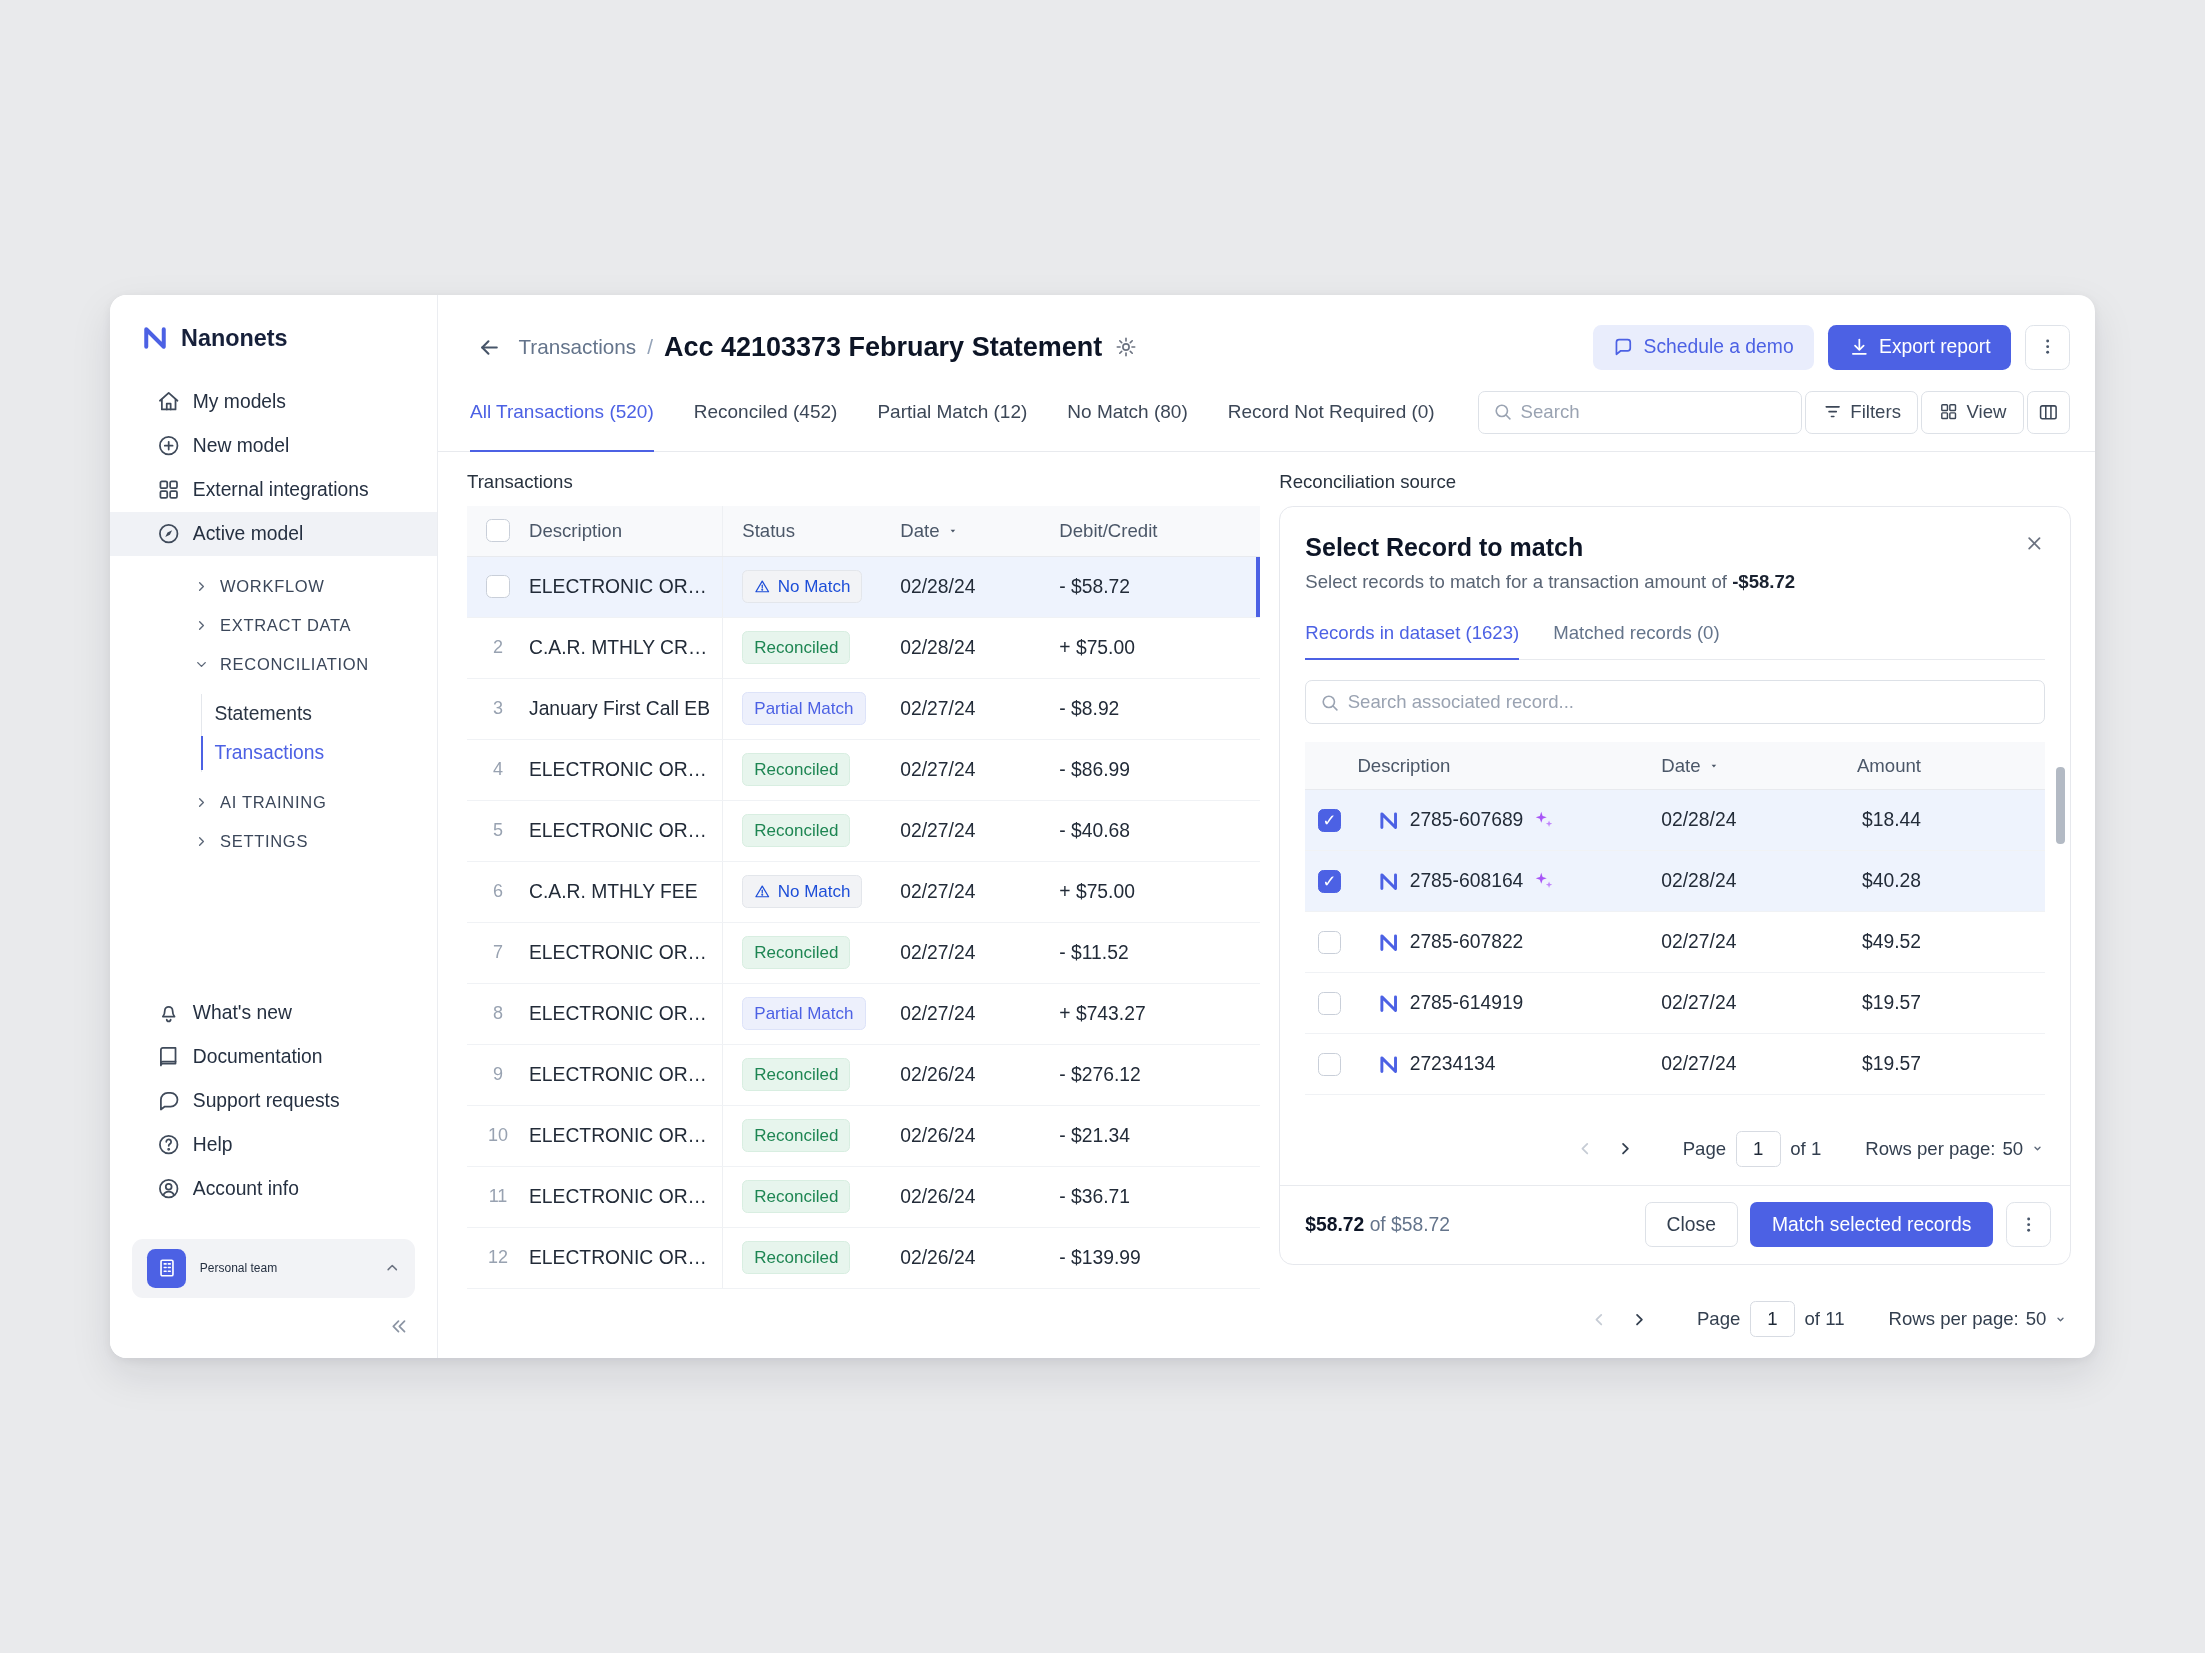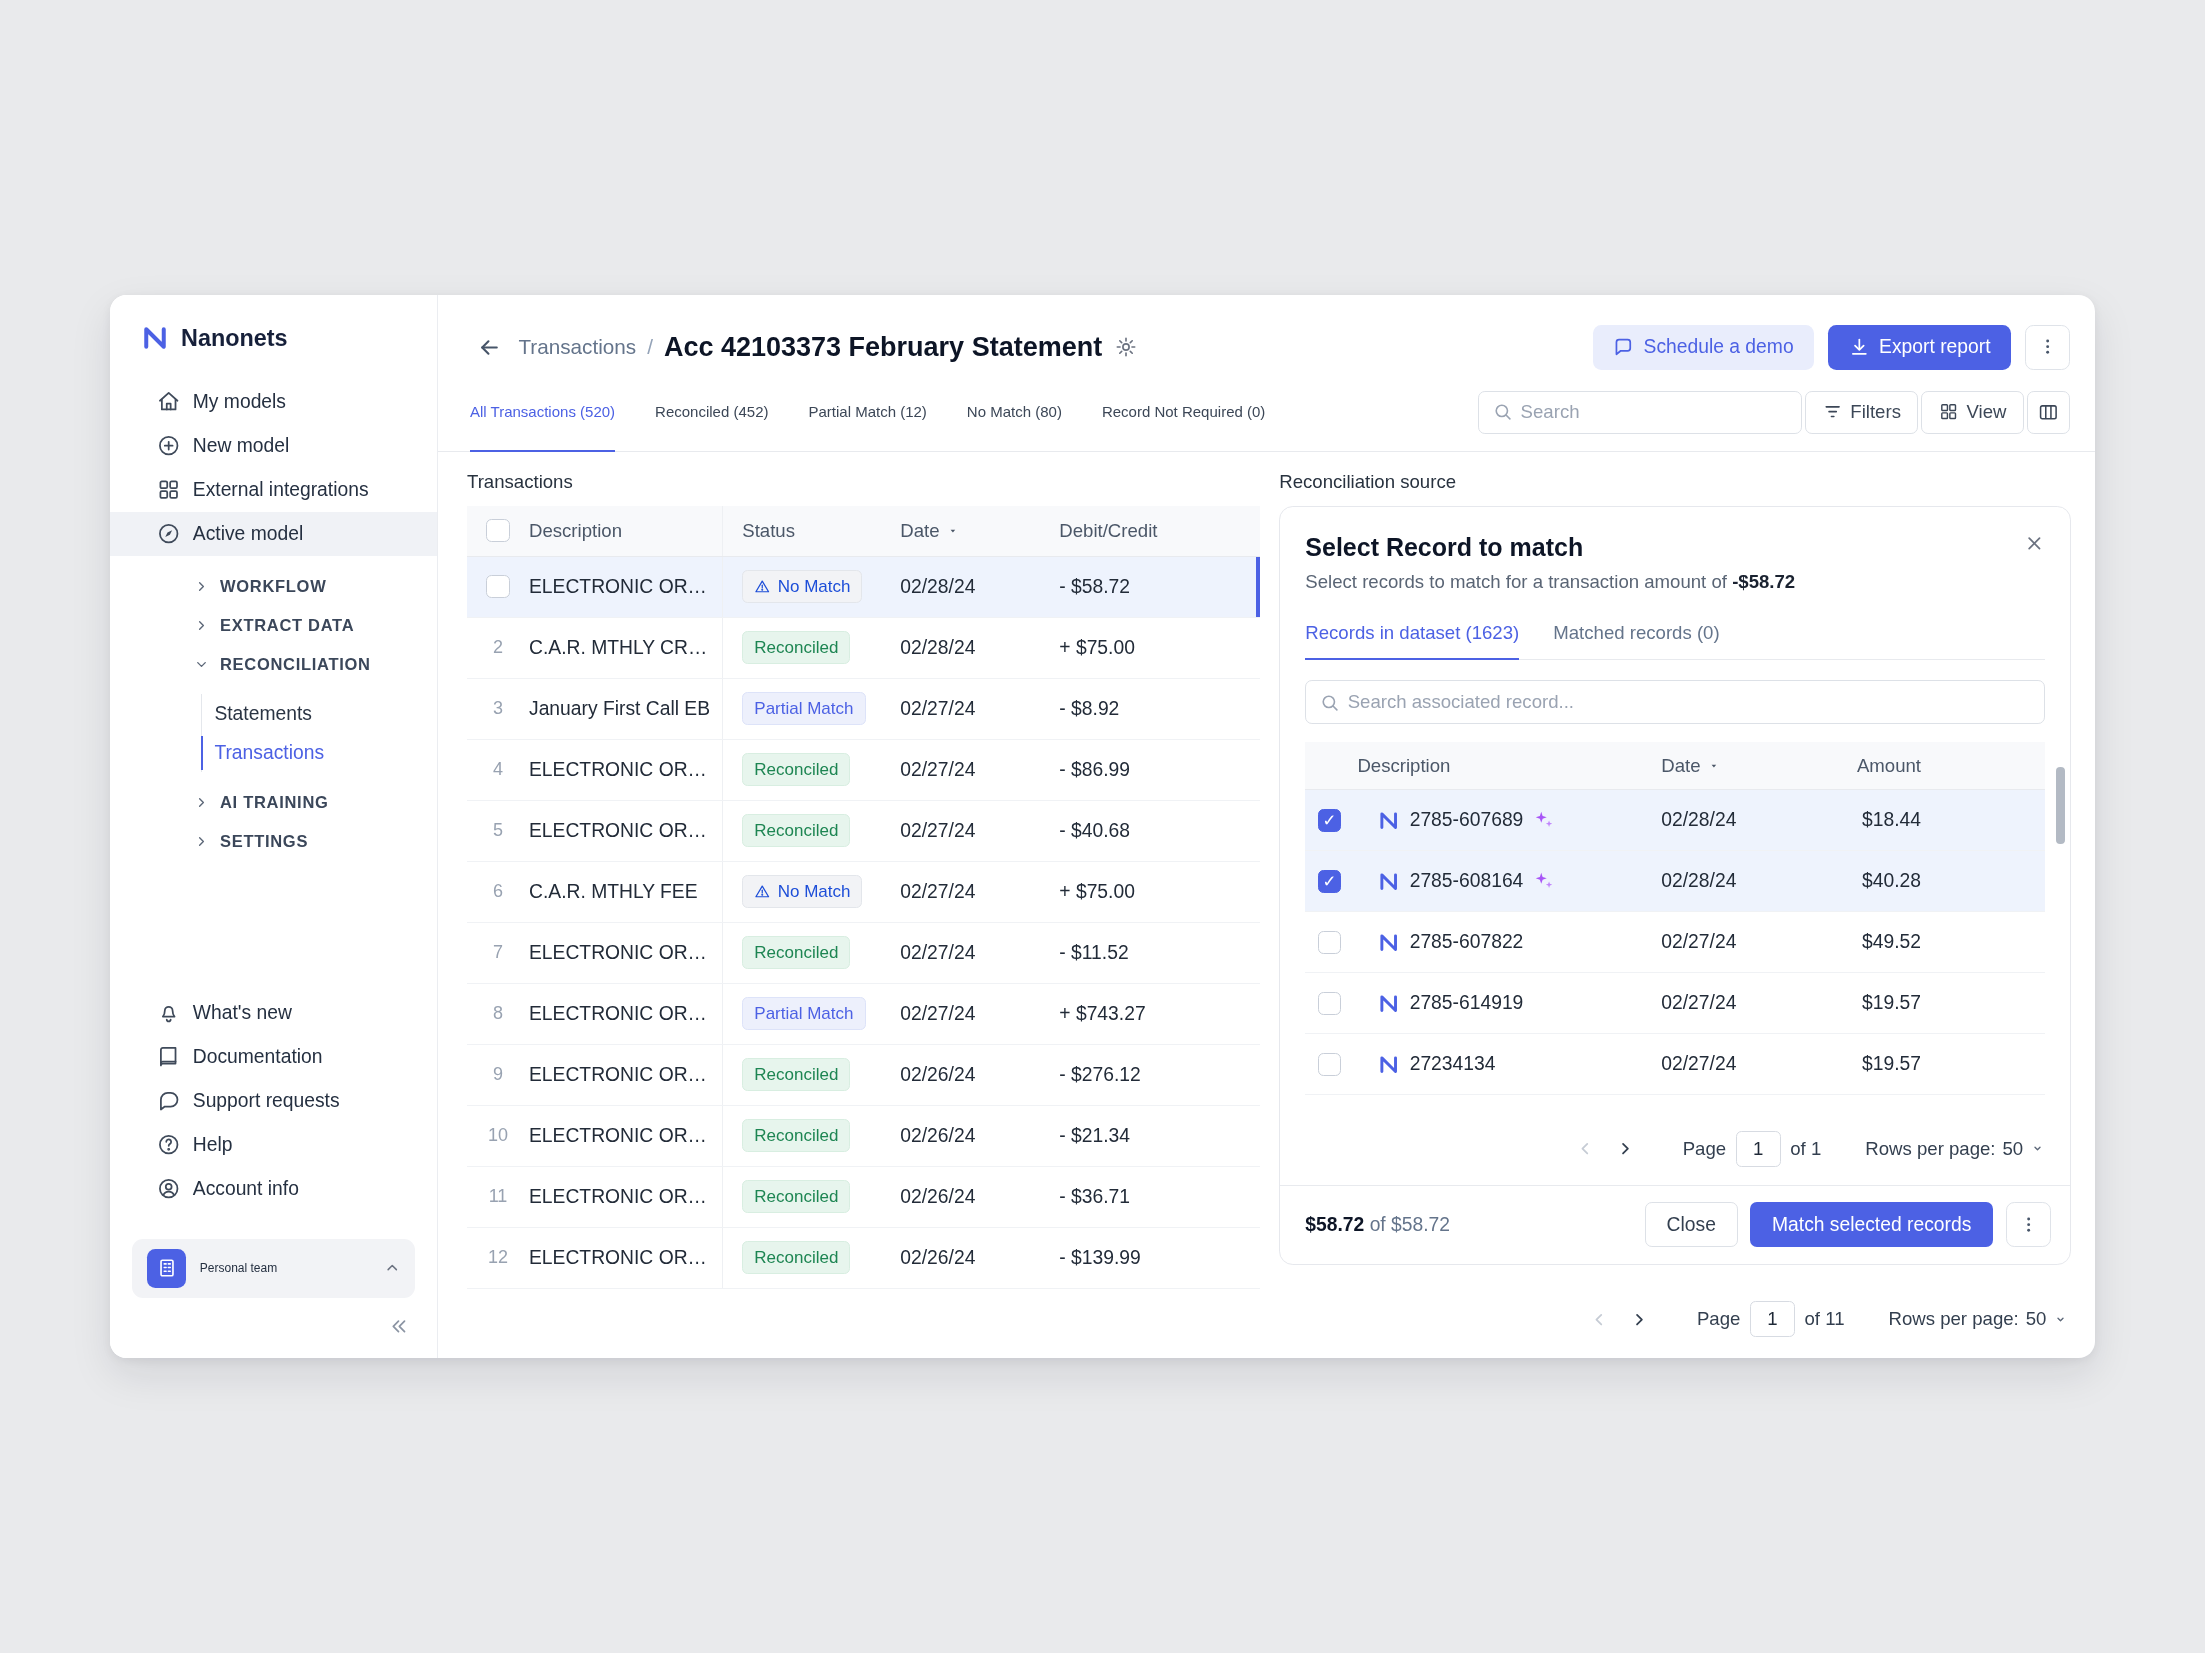--- a/index.html
+++ b/index.html
@@ -25,21 +25,21 @@
   
   .sidebar{width:328px;flex:none;border-right:1.4px solid #ebedf1;display:flex;flex-direction:column;background:#fff}
   .brand{margin:25px 0 0 30px;height:36px;display:flex;align-items:center;gap:11px}
   .brand-name{font-size:23.4px;font-weight:700;color:#16203a}
   .menu{margin-top:24px}
   .menu.lower{margin-top:0}
   .menu-item{height:44px;display:flex;align-items:center;gap:12.4px;padding-left:47px;font-size:19.3px;color:#253041;cursor:pointer}
   .menu-item svg{color:#3f4a5a}
   .menu-item.active{background:#f0f2f6}
   .tree{margin-top:11px}
-  .tree-item{height:39px;display:flex;align-items:center;gap:11px;padding-left:84px;font-size:16.5px;letter-spacing:0.7px;font-weight:700;color:#3b475a;cursor:pointer}
+  .tree-item{height:39px;display:flex;align-items:center;gap:11px;padding-left:84px;font-size:16.5px;letter-spacing:0.7px;font-weight:400;color:#3b475a;cursor:pointer}
   .tree-item svg{color:#5c6778}
   .tree-children{margin:10.3px 0 1.4px 91px;border-left:1.4px solid #e4e7ec}
   .tree-children + .tree-item{margin-top:10.3px}
   .tree-child{height:39px;display:flex;align-items:center;padding-left:12.4px;font-size:19.3px;color:#2a3443;position:relative;cursor:pointer}
   .tree-child.active{color:var(--blue)}
   .tree-child.active::before{content:"";position:absolute;left:-1.4px;top:2.8px;bottom:2.8px;width:2.8px;background:var(--blue)}
   .sidebar-spacer{flex:1}
   .team-box{margin:27.6px 22px 0;height:59px;background:#f2f3f6;border-radius:11px;display:flex;align-items:center;gap:13.8px;padding:0 15px;cursor:pointer}
   .team-icon{width:39px;height:39px;border-radius:8.3px;background:var(--blue);display:flex;align-items:center;justify-content:center}
   .team-label{font-size:12px;color:#253041;font-weight:500}
@@ -55,21 +55,21 @@
   .page-title{font-size:27px;font-weight:600;color:var(--text-dark);margin-right:12.4px;white-space:nowrap}
   .gear-btn{color:#6b7280;background:none;border:none;cursor:pointer}
   .header-spacer{flex:1}
   .btn{display:flex;align-items:center;gap:9.6px;border:none;border-radius:8.3px;height:45px;font-size:19.3px;font-weight:500;cursor:pointer;font-family:inherit}
   .btn-demo{background:var(--blue-bg);color:var(--blue);padding:0 20.7px;margin-right:13.8px}
   .btn-export{background:var(--blue);color:#fff;padding:0 20.7px;margin-right:13.8px}
   .btn-iconbox{width:45px;height:45px;border:1.4px solid #dfe3e9;border-radius:8.3px;background:#fff;color:#475569;display:flex;align-items:center;justify-content:center;cursor:pointer}
 
   .tabsbar{height:79px;border-bottom:1.4px solid var(--border);display:flex;align-items:stretch;padding:0 25px 0 32px}
   .tabs{display:flex;gap:40px}
-  .tab{display:flex;align-items:center;font-size:15px;font-weight:500;color:#3c4757;border-bottom:2.8px solid transparent;margin-bottom:-1.4px;cursor:pointer;white-space:nowrap}
+  .tab{display:flex;align-items:center;font-size:19px;font-weight:500;color:#3c4757;border-bottom:2.8px solid transparent;margin-bottom:-1.4px;cursor:pointer;white-space:nowrap}
   .tab.active{color:var(--blue);border-color:var(--blue)}
   .toolbar{margin-left:auto;display:flex;align-items:center;gap:3px}
   .searchbox{width:324px;height:43px;border:1.4px solid var(--border-input);border-radius:6.9px;display:flex;align-items:center;gap:8.3px;padding:0 13.8px;color:#9aa3b2;background:#fff}
   .searchbox input,.rsearch input{border:none;outline:none;font-size:18.6px;color:#334155;flex:1;background:transparent;font-family:inherit;min-width:0}
   .searchbox input::placeholder,.rsearch input::placeholder{color:#9aa3b2}
   .btn-ghost{height:43px;border:1.4px solid var(--border-input);border-radius:6.9px;background:#fff;color:#3c4757;font-size:18.6px;display:flex;align-items:center;gap:8.3px;padding:0 16.5px;cursor:pointer;font-family:inherit}
   .btn-sq{width:43px;height:43px;border:1.4px solid var(--border-input);border-radius:6.9px;background:#fff;color:#3c4757;display:flex;align-items:center;justify-content:center;cursor:pointer}
 
   .content{flex:1;display:flex;flex-direction:column;padding:16.5px 24px 0 29px;min-height:0}
   .panes{display:flex;gap:19.3px}

